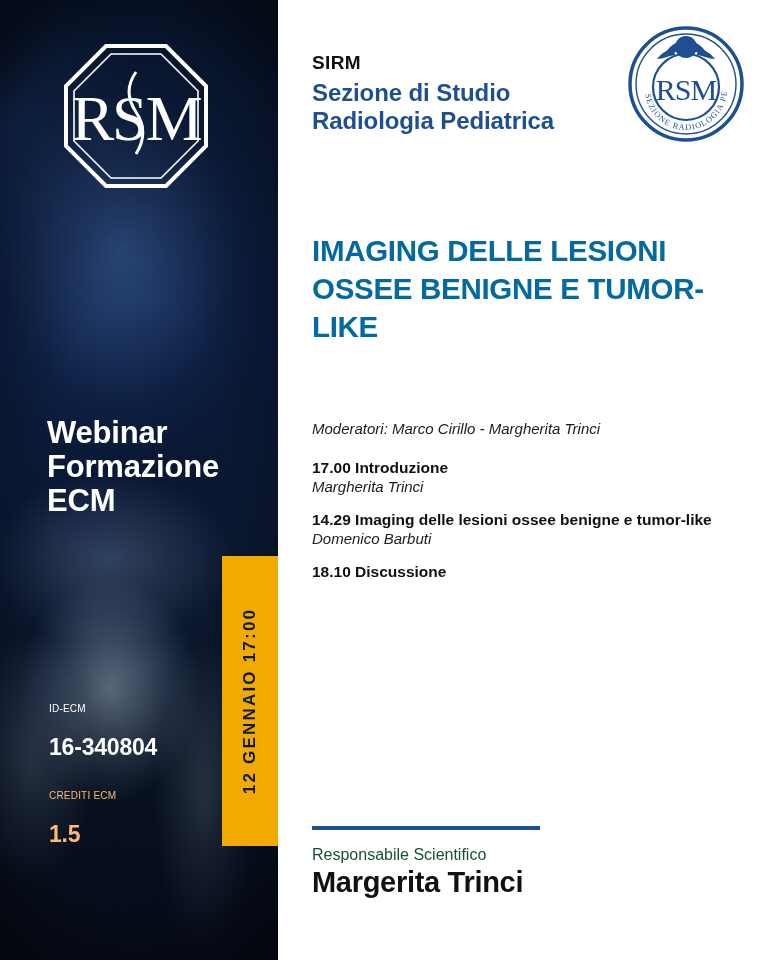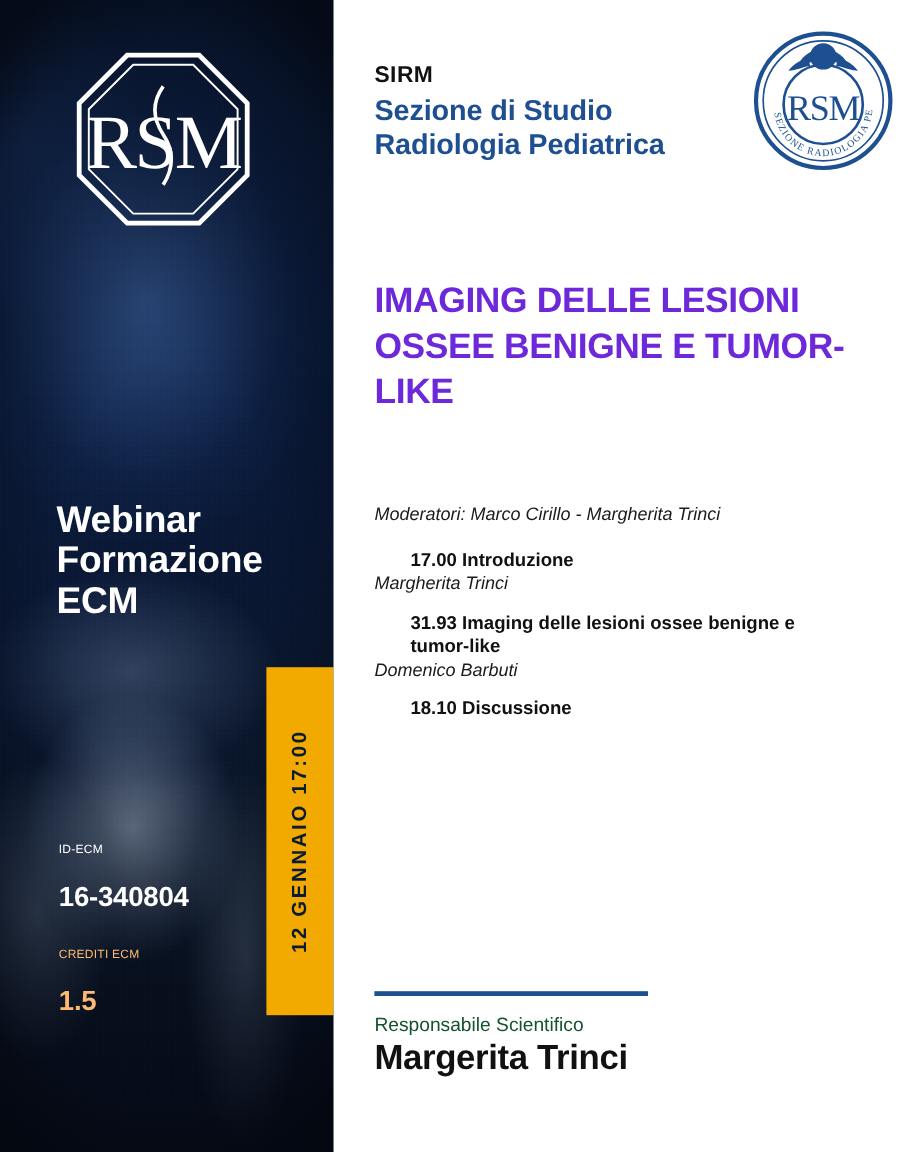--- a/index.html
+++ b/index.html
@@ -168,21 +168,21 @@
     top: 25px;
     width: 118px;
     height: 118px;
   }
 
   .title {
     position: absolute;
     left: 34px;
     top: 232px;
     width: 440px;
-    color: #6d28d9;
+    color: #0369a1;
     font-size: 29.5px;
     font-weight: bold;
     line-height: 1.29;
     letter-spacing: -0.3px;
   }
 
   .moderatori {
     position: absolute;
     left: 34px;
     top: 420px;
@@ -197,21 +197,20 @@
     left: 34px;
     top: 458px;
     width: 400px;
   }
   .prog-item { margin-bottom: 13px; }
   .prog-line {
     color: #111111;
     font-size: 15.5px;
     font-weight: bold;
     line-height: 1.25;
-    margin-left: 30px;
   }
   .prog-speaker {
     color: #1b1b1b;
     font-size: 15px;
     font-style: italic;
     line-height: 1.3;
   }
 
   .footer {
     position: absolute;
@@ -304,21 +303,21 @@
     <div class="title">IMAGING DELLE LESIONI OSSEE BENIGNE E TUMOR-LIKE</div>
 
     <div class="moderatori">Moderatori: Marco Cirillo - Margherita Trinci</div>
 
     <div class="program">
       <div class="prog-item">
         <div class="prog-line">17.00 Introduzione</div>
         <div class="prog-speaker">Margherita Trinci</div>
       </div>
       <div class="prog-item">
-        <div class="prog-line">31.93 Imaging delle lesioni ossee benigne e tumor-like</div>
+        <div class="prog-line">14.29 Imaging delle lesioni ossee benigne e tumor-like</div>
         <div class="prog-speaker">Domenico Barbuti</div>
       </div>
       <div class="prog-item">
         <div class="prog-line">18.10 Discussione</div>
         <div class="prog-speaker"></div>
       </div>
     </div>
 
     <div class="footer">
       <div class="footer-rule"></div>

